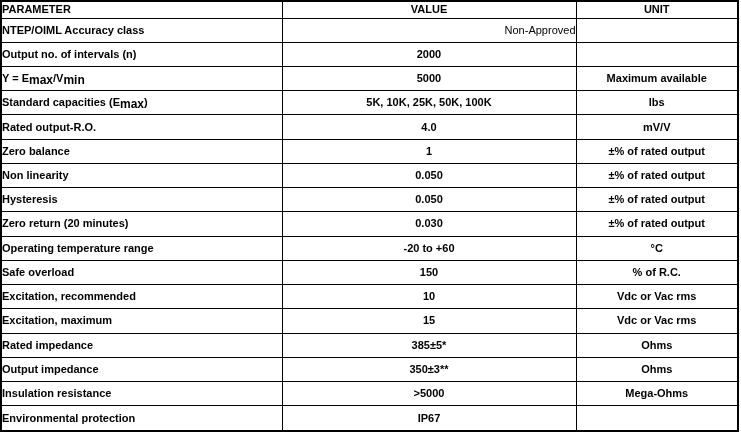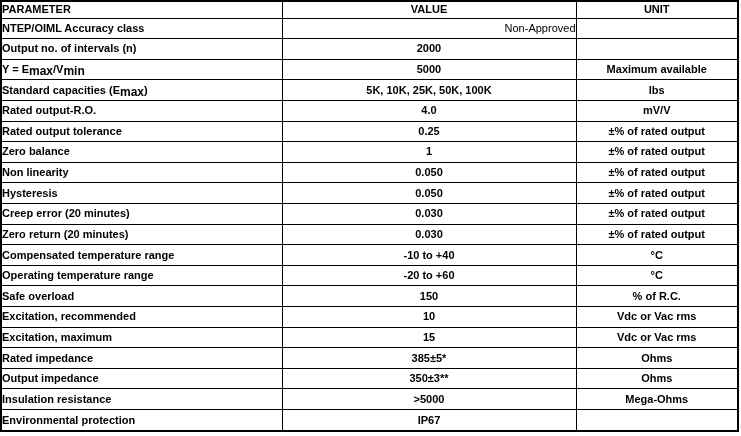--- a/index.html
+++ b/index.html
@@ -93,53 +93,38 @@
           <td class="param">Standard capacities (E<sub>max</sub>)</td>
           <td class="value">5K, 10K, 25K, 50K, 100K</td>
           <td class="unit">lbs</td>
         </tr>
         <tr>
           <td class="param">Rated output-R.O.</td>
           <td class="value">4.0</td>
           <td class="unit">mV/V</td>
         </tr>
         <tr>
-          <td class="param">Rated output tolerance</td>
-          <td class="value">0.25</td>
-          <td class="unit">±% of rated output</td>
-        </tr>
-        <tr>
           <td class="param">Zero balance</td>
           <td class="value">1</td>
           <td class="unit">±% of rated output</td>
         </tr>
         <tr>
           <td class="param">Non linearity</td>
           <td class="value">0.050</td>
           <td class="unit">±% of rated output</td>
         </tr>
         <tr>
           <td class="param">Hysteresis</td>
           <td class="value">0.050</td>
           <td class="unit">±% of rated output</td>
         </tr>
         <tr>
-          <td class="param">Creep error (20 minutes)</td>
-          <td class="value">0.030</td>
-          <td class="unit">±% of rated output</td>
-        </tr>
-        <tr>
           <td class="param">Zero return (20 minutes)</td>
           <td class="value">0.030</td>
           <td class="unit">±% of rated output</td>
-        </tr>
-        <tr>
-          <td class="param">Compensated temperature range</td>
-          <td class="value">-10 to +40</td>
-          <td class="unit">°C</td>
         </tr>
         <tr>
           <td class="param">Operating temperature range</td>
           <td class="value">-20 to +60</td>
           <td class="unit">°C</td>
         </tr>
         <tr>
           <td class="param">Safe overload</td>
           <td class="value">150</td>
           <td class="unit">% of R.C.</td>

